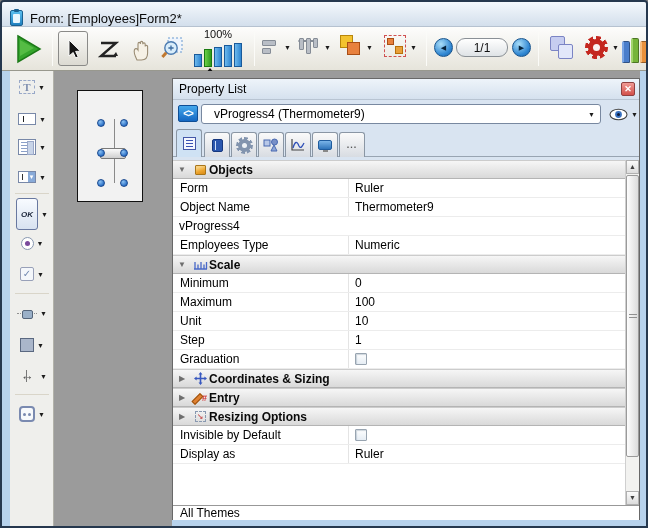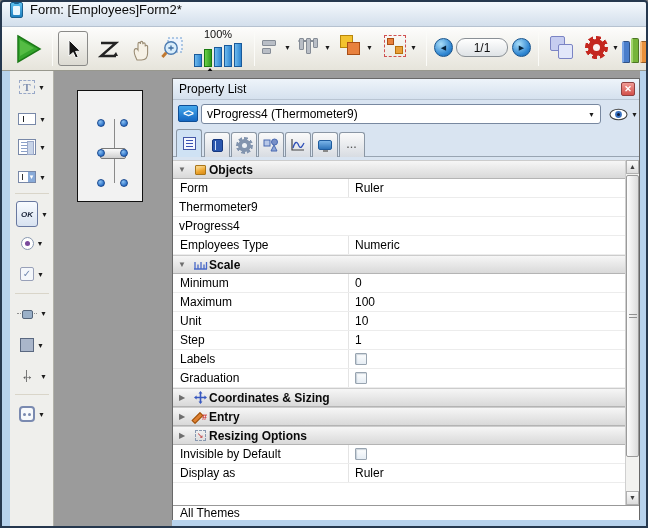--- a/index.html
+++ b/index.html
@@ -2,21 +2,21 @@
 <html><head>
 <meta charset="utf-8">
 <style>
   html,body{margin:0;padding:0;background:#808080;font-family:"Liberation Sans",sans-serif;}
   *{box-sizing:border-box;}
   .w{position:relative;width:648px;height:528px;border:2px solid #26384e;border-radius:4px 4px 0 0;
      background:#9b9b9b;overflow:hidden;}
   
   .tbar{position:absolute;left:0;top:0;width:644px;height:25px;
         background:linear-gradient(#f4f8fc,#d3dfec);border-bottom:1px solid #b6c2d0;
-        display:flex;align-items:flex-start;}
+        display:flex;align-items:flex-end;}
   .ticon{width:13px;height:16px;margin-left:8px;border:1px solid #1a6090;border-radius:2px;
          background:linear-gradient(#5cc0f0,#2080c0);position:relative;}
   .ticon::after{content:"";position:absolute;left:2px;top:3px;right:2px;bottom:2px;background:#e8f6fe;
          border-radius:1px;}
   .ticon::before{content:"";position:absolute;left:3px;top:-2px;width:5px;height:3px;background:#1a6090;border-radius:1px;z-index:2;}
   .ttext{margin-left:7px;font-size:13px;color:#0a0a0a;}
   
   .toolbar{position:absolute;left:0;top:25px;width:644px;height:44px;
            background:linear-gradient(#fdfdfc,#e6e4db);border-bottom:1px solid #98988e;}
   .toolbar>*{position:absolute;}
@@ -59,21 +59,21 @@
   .i-input{width:18px;height:12px;background:#fff;border:1px solid #7888a8;position:relative;}
   .i-input::after{content:"";position:absolute;left:4px;top:2px;width:1px;height:6px;background:#222;}
   .i-list{width:18px;height:16px;background:#fff;border:1px solid #7888a8;position:relative;}
   .i-list::before{content:"";position:absolute;left:2px;top:2px;width:7px;height:10px;
           background:repeating-linear-gradient(180deg,#8ba0c8 0 1px,rgba(0,0,0,0) 1px 3px);}
   .i-list::after{content:"";position:absolute;right:1px;top:1px;width:5px;height:12px;background:#c8d4e8;border:1px solid #9aa8c8;}
   .i-combo{width:18px;height:12px;background:#fff;border:1px solid #7888a8;position:relative;}
   .i-combo::before{content:"";position:absolute;left:3px;top:2px;width:1px;height:6px;background:#333;}
   .i-combo::after{content:"▾";position:absolute;right:0;top:0;width:7px;height:10px;background:#88aad8;
           color:#fff;font-size:7px;line-height:10px;text-align:center;}
-  .i-ok{width:22px;height:26px;border:1px solid #6878a0;border-radius:3px;
+  .i-ok{width:22px;height:32px;border:1px solid #6878a0;border-radius:3px;
         background:linear-gradient(#f8fbff,#d8e2f0);font-size:8px;font-weight:bold;color:#1a2438;
         display:flex;align-items:center;justify-content:center;font-style:italic;}
   .i-radio{width:13px;height:13px;border:1px solid #8898b0;border-radius:50%;background:#fff;position:relative;}
   .i-radio::after{content:"";position:absolute;left:3px;top:3px;width:5px;height:5px;border-radius:50%;background:#7a4a9c;}
   .i-check{width:14px;height:14px;border:1px solid #98a0b8;border-radius:2px;background:#f4f7fb;
         color:#7088b0;font-size:10px;line-height:12px;text-align:center;}
   .i-slider{width:20px;height:14px;position:relative;}
   .i-slider::before{content:"";position:absolute;left:0;top:7px;width:20px;height:0;border-top:1px dotted #909090;}
   .i-slider::after{content:"";position:absolute;left:5px;top:4px;width:9px;height:7px;border:1px solid #55657a;
         border-radius:2px;background:#9ab0c8;}
@@ -100,21 +100,21 @@
           border-bottom:1px solid #b8c4d2;font-size:12px;color:#000;line-height:20px;padding-left:6px;}
   .pclose{left:auto;right:4px;top:3px;width:14px;height:14px;border:1px solid #904040;border-radius:2px;
           background:linear-gradient(#f09a94,#d2504a);color:#fff;font-size:9px;font-weight:bold;
           line-height:12px;text-align:center;cursor:pointer;}
   .selrow{left:0;top:21px;width:466px;height:28px;}
   .codeicon{position:absolute;left:5px;top:5px;width:20px;height:17px;border:1px solid #0e4e96;border-radius:2px;
           background:linear-gradient(#44a8ec,#1467c2);color:#fff;font-weight:bold;font-size:10px;
           line-height:15px;text-align:center;letter-spacing:-1px;}
   .codeicon::after{content:"<>";}
   .combo{position:absolute;left:28px;top:4px;width:400px;height:20px;background:#fff;border:1px solid #7888a0;
-         border-radius:3px;font-size:12px;color:#000;line-height:18px;padding-left:5px;cursor:pointer;}
+         border-radius:3px;font-size:12px;color:#000;line-height:18px;padding-left:12px;cursor:pointer;}
   .combo .car{position:absolute;right:5px;top:6px;}
   .eyewrap{position:absolute;left:436px;top:8px;display:flex;align-items:center;gap:3px;}
   .tabs{left:0;top:49px;width:466px;height:29px;border-bottom:1px solid #98a4b2;}
   .tabspacer{left:0;top:78px;width:466px;height:3px;background:#d9e4f1;}
   .tab{position:absolute;top:4px;width:26px;height:25px;border:1px solid #8a96a4;border-bottom:none;
        border-radius:3px 3px 0 0;background:linear-gradient(#fafafa,#d8dce2);
        display:flex;align-items:center;justify-content:center;cursor:pointer;}
   .tab.sel{top:1px;height:28px;background:#cfe2f4;z-index:2;}
   
   .ti-list{width:13px;height:13px;background:#f4f7ff;border:1px solid #4458a8;position:relative;}
@@ -399,20 +399,21 @@
           <span class="sic">
               <span class="si-cube"></span>
             </span>
           <b>Objects</b>
         </div>
         <div class="prow">
           <div class="plabel">Form</div>
           <div class="pvalue">Ruler</div>
         </div>
         <div class="prow">
+          <div class="plabel">Object Name</div>
           <div class="pvalue">Thermometer9</div>
         </div>
         <div class="prow">
           <div class="pvalue">vProgress4</div>
         </div>
         <div class="prow">
           <div class="plabel">Employees Type</div>
           <div class="pvalue">Numeric</div>
         </div>
 
@@ -433,24 +434,20 @@
           <div class="plabel">Maximum</div>
           <div class="pvalue">100</div>
         </div>
         <div class="prow">
           <div class="plabel">Unit</div>
           <div class="pvalue">10</div>
         </div>
         <div class="prow">
           <div class="plabel">Step</div>
           <div class="pvalue">1</div>
-        </div>
-        <div class="prow">
-          <div class="plabel">Labels</div>
-          <div class="pvalue"><span class="cb"></span></div>
         </div>
         <div class="prow">
           <div class="plabel">Graduation</div>
           <div class="pvalue"><span class="cb"></span></div>
         </div>
 
         <div class="sec">
           <span class="tri closed"></span>
           <span class="sic">
             <svg width="13" height="13">

